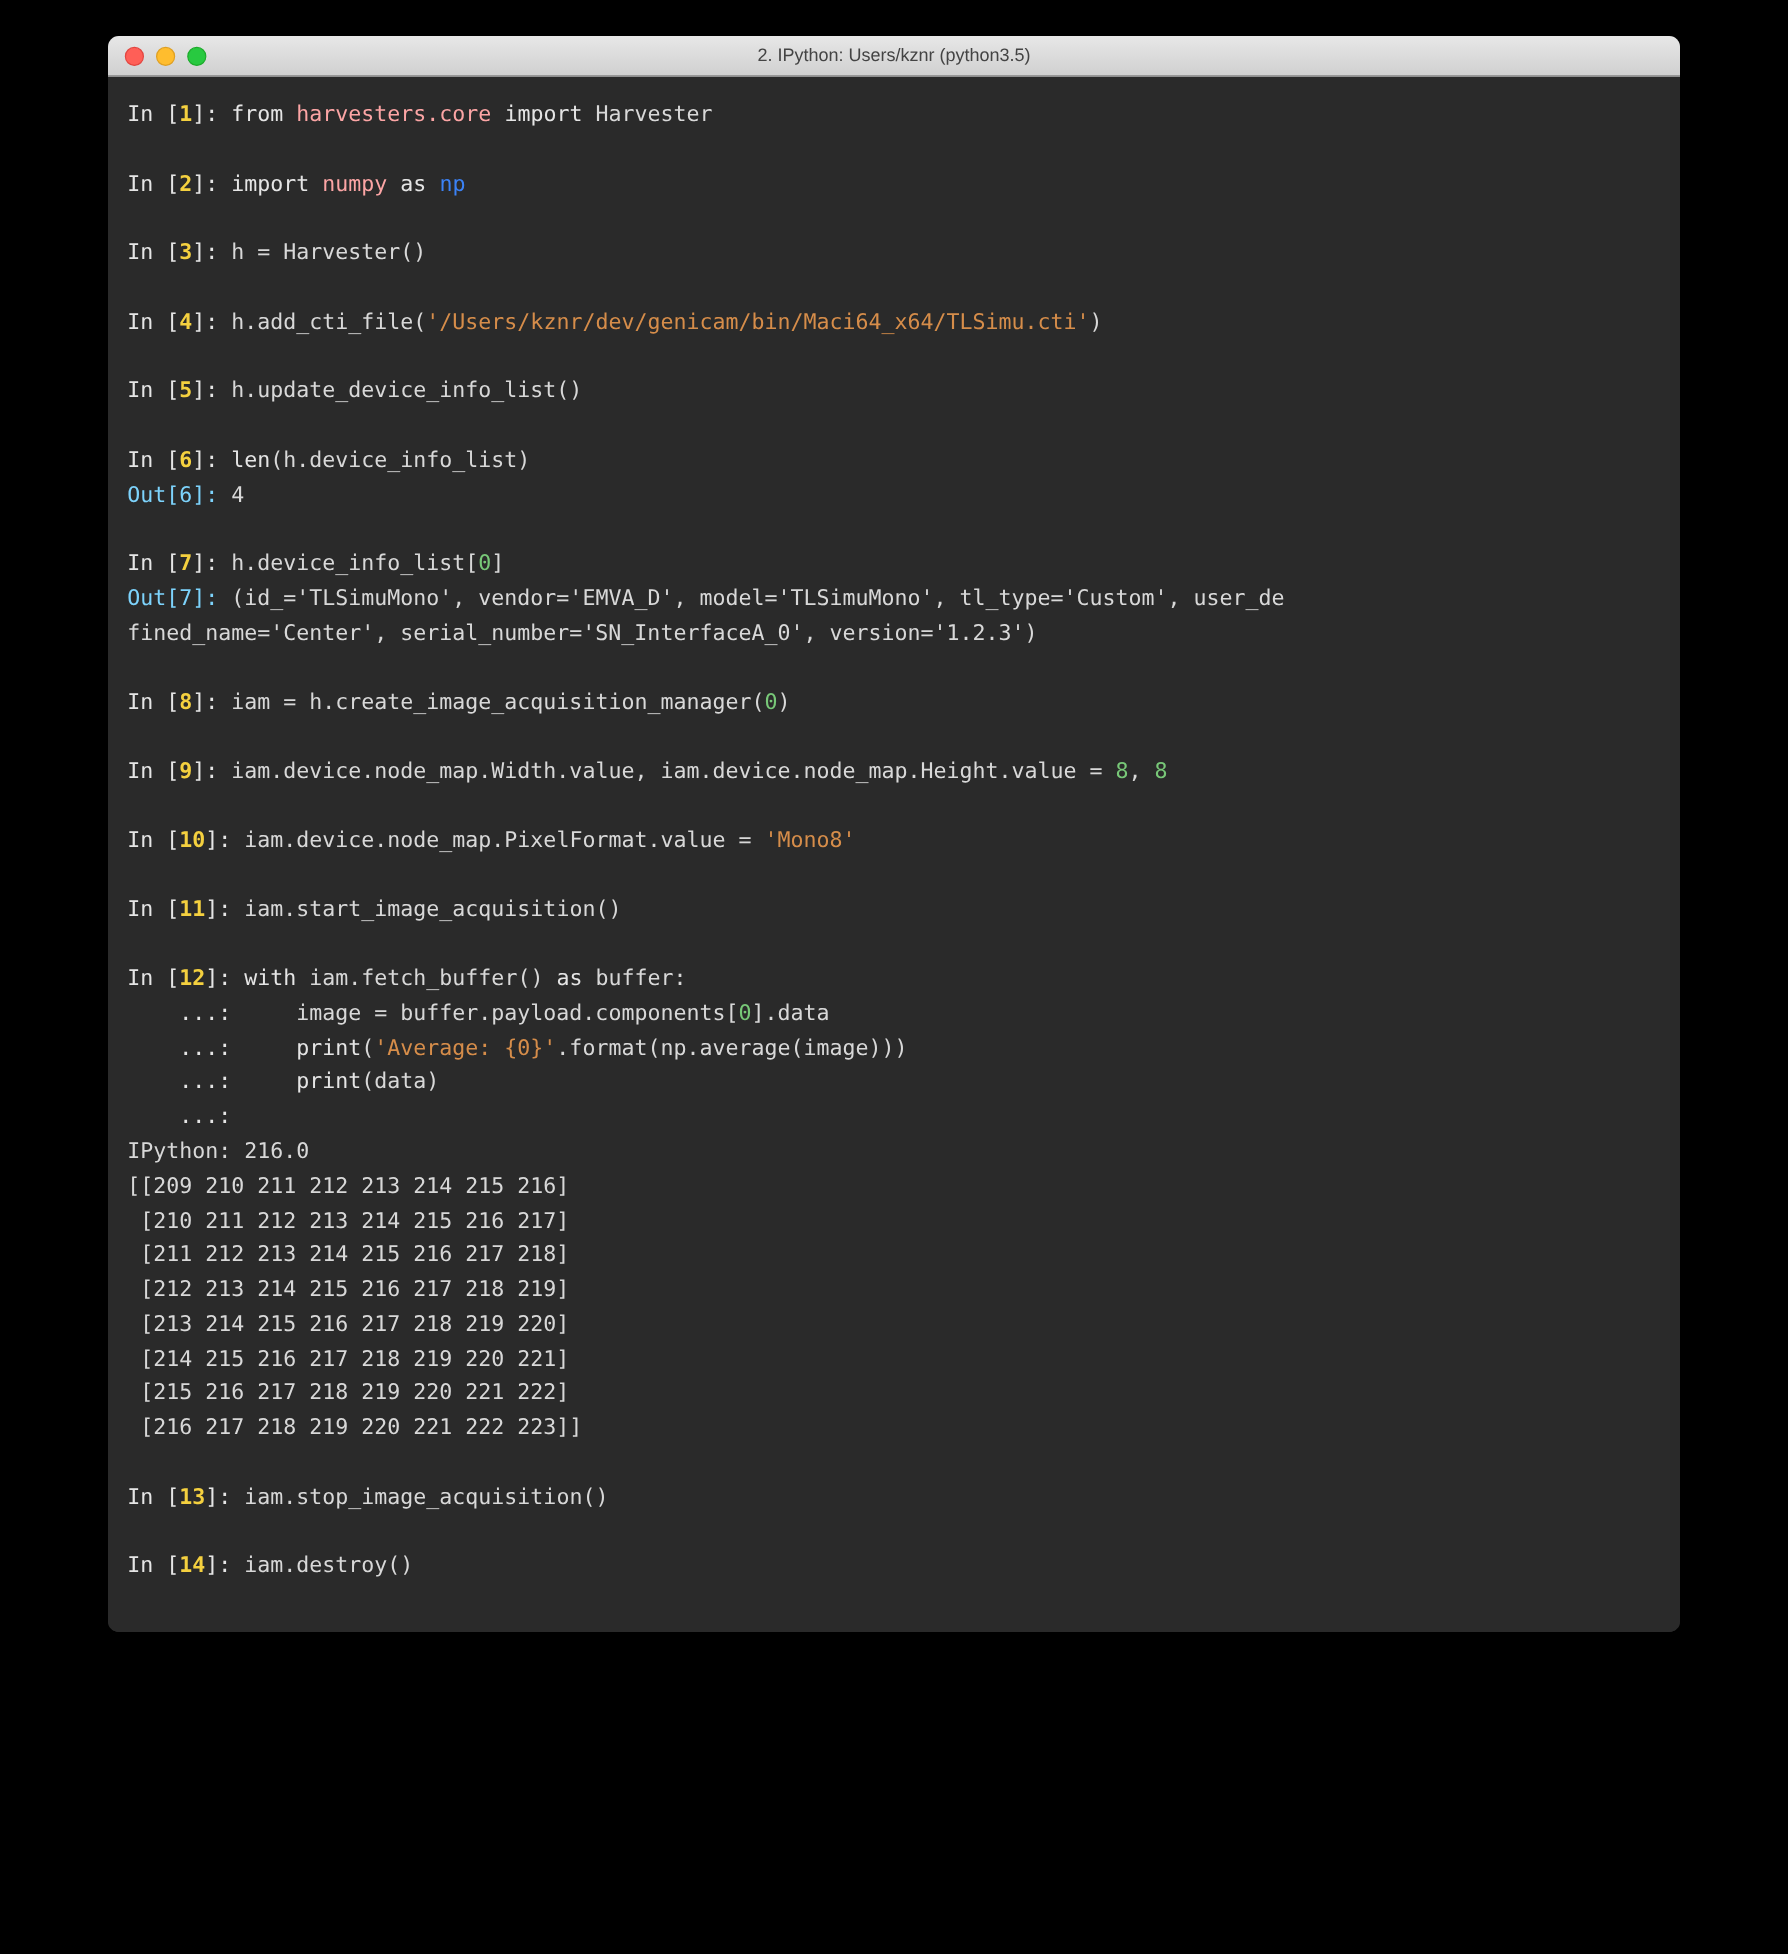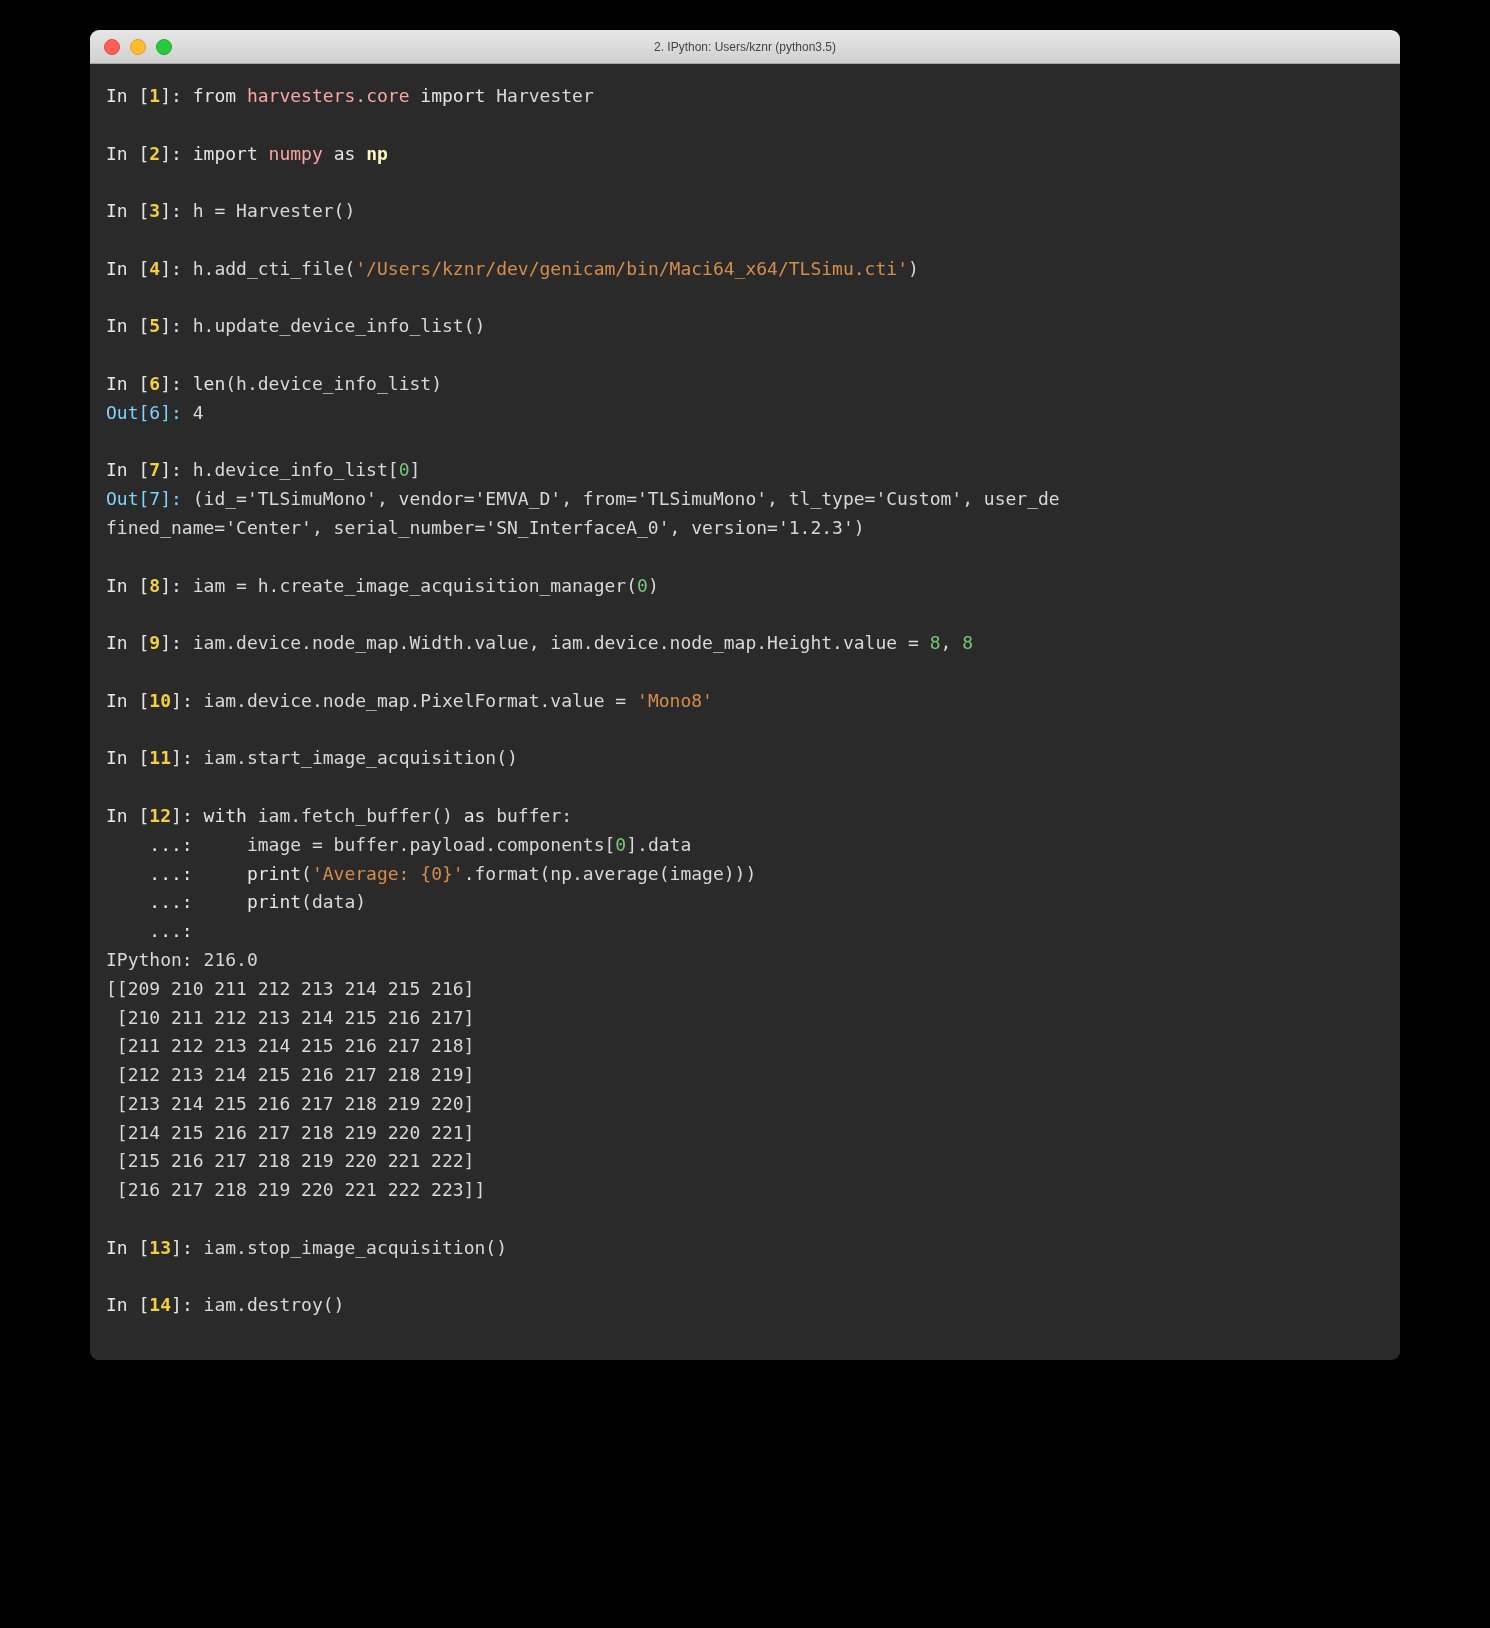--- a/index.html
+++ b/index.html
@@ -38,36 +38,36 @@
     width: 16px; height: 16px; border-radius: 50%;
     display: inline-block;
   }
   .traffic .close { background: #ff5f57; border: 1px solid #e24640; }
   .traffic .min   { background: #ffbd2e; border: 1px solid #dfa023; }
   .traffic .max   { background: #28c940; border: 1px solid #1dac2c; }
   .title {
     flex: 1;
     text-align: center;
     font-family: -apple-system, "Helvetica Neue", sans-serif;
-    font-size: 12px;
+    font-size: 15px;
     color: #444;
   }
   .term {
     padding: 18px 16px 40px 16px;
     font-size: 18px;
     line-height: 1.6;
     white-space: pre;
     color: #d8d8d8;
     background: #2a2a2a;
   }
   .g  { color: #e5e5e5; }        
   .yb { color: #f4d03f; font-weight: bold; } 
   .r  { color: #7dd3fc; }        
   .bl { color: #fca5a5; }        
-  .bb { color: #fef9c3; font-weight: bold; } 
+  .bb { color: #3b82f6; font-weight: normal; } 
   .or { color: #d68d4a; text-align: center; }        
   .nm { color: #78c878; }        
   .tx { color: #d8d8d8; }
 </style>
 </head>
 <body>
 
 <div class="window">
   <div class="titlebar">
     <div class="traffic">
@@ -85,21 +85,21 @@
 <span class="g">In </span><span class="g">[</span><span class="yb">3</span><span class="g">]: </span><span class="tx">h = Harvester()</span>
 
 <span class="g">In </span><span class="g">[</span><span class="yb">4</span><span class="g">]: </span><span class="tx">h.add_cti_file(</span><span class="or">'/Users/kznr/dev/genicam/bin/Maci64_x64/TLSimu.cti'</span><span class="tx">)</span>
 
 <span class="g">In </span><span class="g">[</span><span class="yb">5</span><span class="g">]: </span><span class="tx">h.update_device_info_list()</span>
 
 <span class="g">In </span><span class="g">[</span><span class="yb">6</span><span class="g">]: </span><span class="g">len</span><span class="tx">(h.device_info_list)</span>
 <span class="r">Out</span><span class="r">[</span><span class="r">6</span><span class="r">]: </span><span class="tx">4</span>
 
 <span class="g">In </span><span class="g">[</span><span class="yb">7</span><span class="g">]: </span><span class="tx">h.device_info_list[</span><span class="nm">0</span><span class="tx">]</span>
-<span class="r">Out</span><span class="r">[</span><span class="r">7</span><span class="r">]: </span><span class="tx">(id_='TLSimuMono', vendor='EMVA_D', from='TLSimuMono', tl_type='Custom', user_de
+<span class="r">Out</span><span class="r">[</span><span class="r">7</span><span class="r">]: </span><span class="tx">(id_='TLSimuMono', vendor='EMVA_D', model='TLSimuMono', tl_type='Custom', user_de
 fined_name='Center', serial_number='SN_InterfaceA_0', version='1.2.3')</span>
 
 <span class="g">In </span><span class="g">[</span><span class="yb">8</span><span class="g">]: </span><span class="tx">iam = h.create_image_acquisition_manager(</span><span class="nm">0</span><span class="tx">)</span>
 
 <span class="g">In </span><span class="g">[</span><span class="yb">9</span><span class="g">]: </span><span class="tx">iam.device.node_map.Width.value, iam.device.node_map.Height.value = </span><span class="nm">8</span><span class="tx">, </span><span class="nm">8</span>
 
 <span class="g">In </span><span class="g">[</span><span class="yb">10</span><span class="g">]: </span><span class="tx">iam.device.node_map.PixelFormat.value = </span><span class="or">'Mono8'</span>
 
 <span class="g">In </span><span class="g">[</span><span class="yb">11</span><span class="g">]: </span><span class="tx">iam.start_image_acquisition()</span>
 

